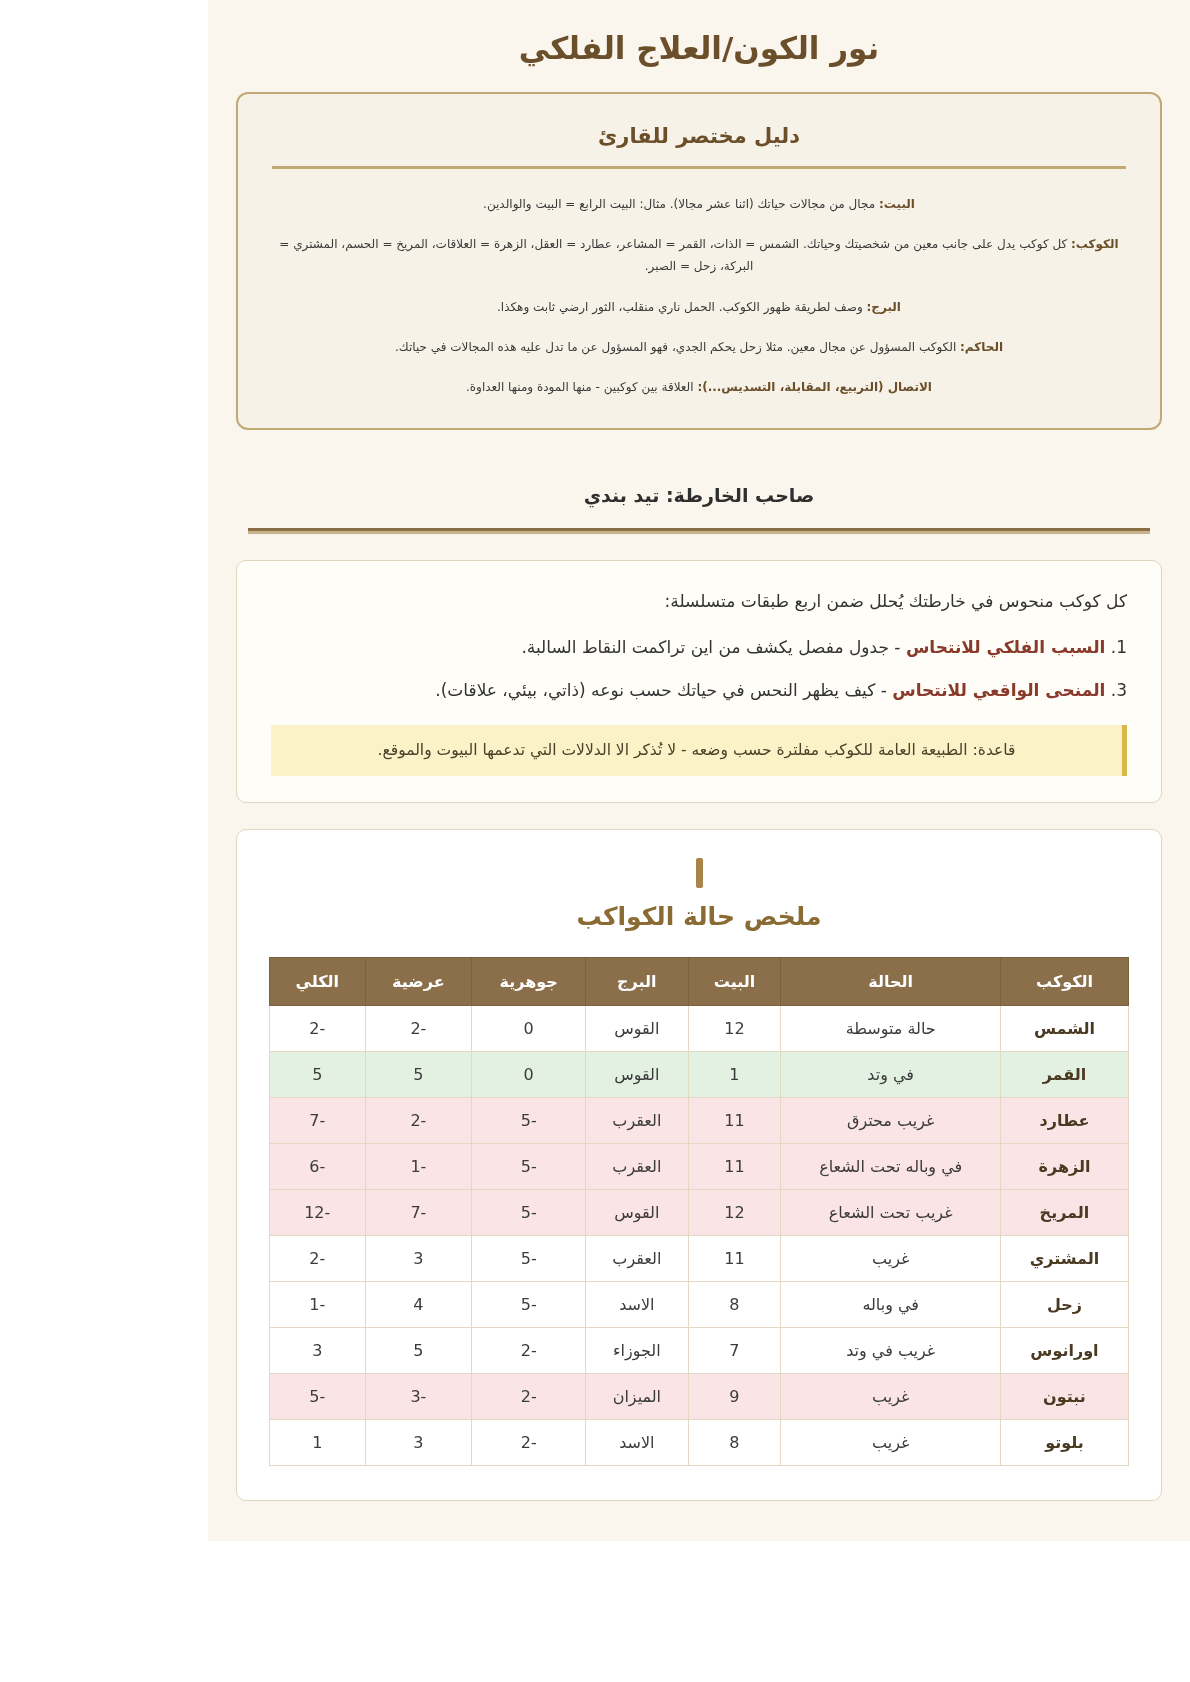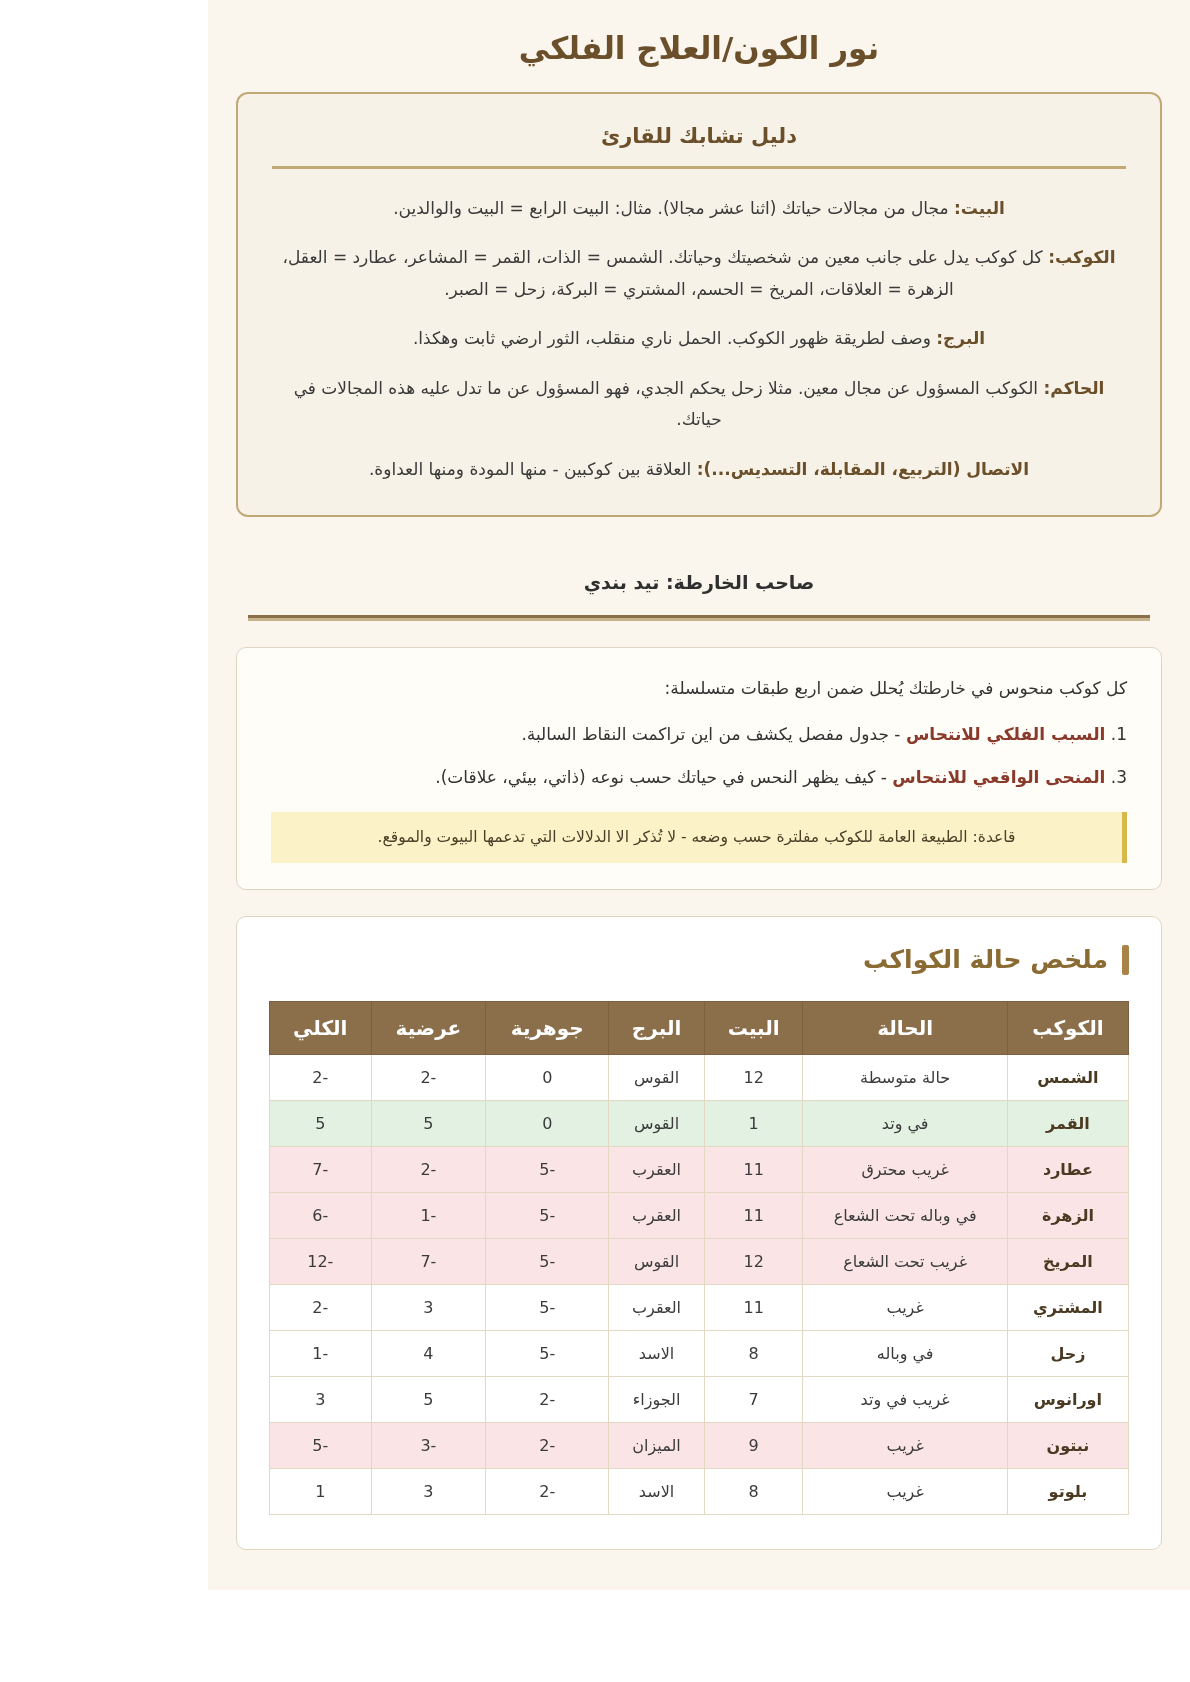--- a/index.html
+++ b/index.html
@@ -71,21 +71,21 @@
   }
   .guide-rule {
     height: 3px;
     background: #c2a875;
     margin: 0 0 24px 0;
     border: none;
   }
   .guide-line {
     text-align: center;
     color: #3a3a3a;
-    font-size: 17px;
+    font-size: 12px;
     line-height: 1.85;
     margin: 0 0 18px 0;
   }
   .guide-line:last-child { margin-bottom: 0; }
   .guide-line b { color: #6b4f2a; font-weight: bold; }
 
   
   .owner-band {
     background: #faf6ee;
     padding: 10px 40px 0 40px;
@@ -148,20 +148,21 @@
     padding: 0 28px 40px 28px;
   }
   .table-card {
     border: 1px solid #e0d6c0;
     border-radius: 10px;
     background: #ffffff;
     padding: 28px 32px 34px 32px;
   }
   .section-head {
     display: flex;
+    flex-direction: column;
     align-items: center;
     justify-content: flex-start;
     gap: 14px;
     margin: 0 0 26px 0;
   }
   .section-bar {
     width: 7px;
     height: 30px;
     background: #a9844a;
     border-radius: 2px;
@@ -174,21 +175,21 @@
   }
   table.planets {
     width: 100%;
     border-collapse: collapse;
     font-size: 16px;
   }
   table.planets thead th {
     background: #8a6f4a;
     color: #ffffff;
     font-weight: bold;
-    font-size: 20px;
+    font-size: 16px;
     padding: 14px 16px;
     border: 1px solid #7a6140;
     text-align: center;
     white-space: nowrap;
   }
   table.planets thead th.col-planet,
   table.planets thead th.col-state { text-align: center; }
   table.planets tbody td {
     border: 1px solid #e3d9c3;
     padding: 13px 16px;
@@ -214,21 +215,21 @@
 
   <div class="watermark">نور
 الكون</div>
 
   <div class="top-banner layer">
     <h1 class="doc-title">نور الكون/العلاج الفلكي</h1>
   </div>
 
   <div class="guide-wrap layer">
     <div class="guide-card">
-      <div class="guide-title">دليل تشابك للقارئ</div>
+      <div class="guide-title">دليل مختصر للقارئ</div>
       <hr class="guide-rule">
 
       <p class="guide-line">
         <b>البيت:</b><span> مجال من مجالات حياتك (اثنا عشر مجالا). مثال: البيت الرابع = البيت والوالدين.</span>
       </p>
       <p class="guide-line">
         <b>الكوكب:</b><span> كل كوكب يدل على جانب معين من شخصيتك وحياتك. الشمس = الذات، القمر = المشاعر، عطارد = العقل، الزهرة = العلاقات، المريخ = الحسم، المشتري = البركة، زحل = الصبر.</span>
       </p>
       <p class="guide-line">
         <b>البرج:</b><span> وصف لطريقة ظهور الكوكب. الحمل ناري منقلب، الثور ارضي ثابت وهكذا.</span>

